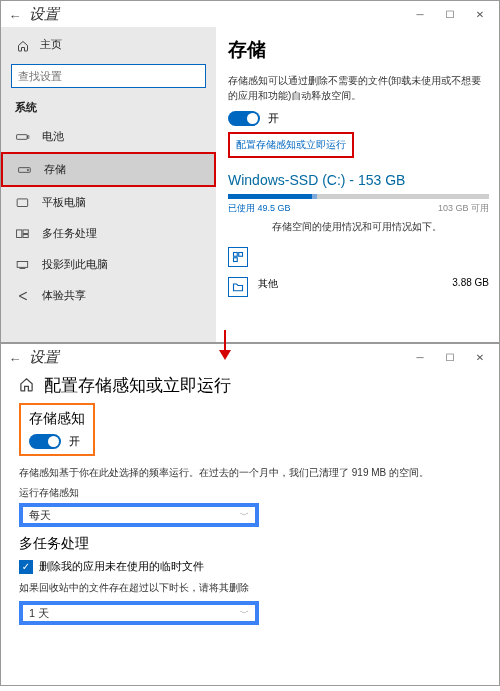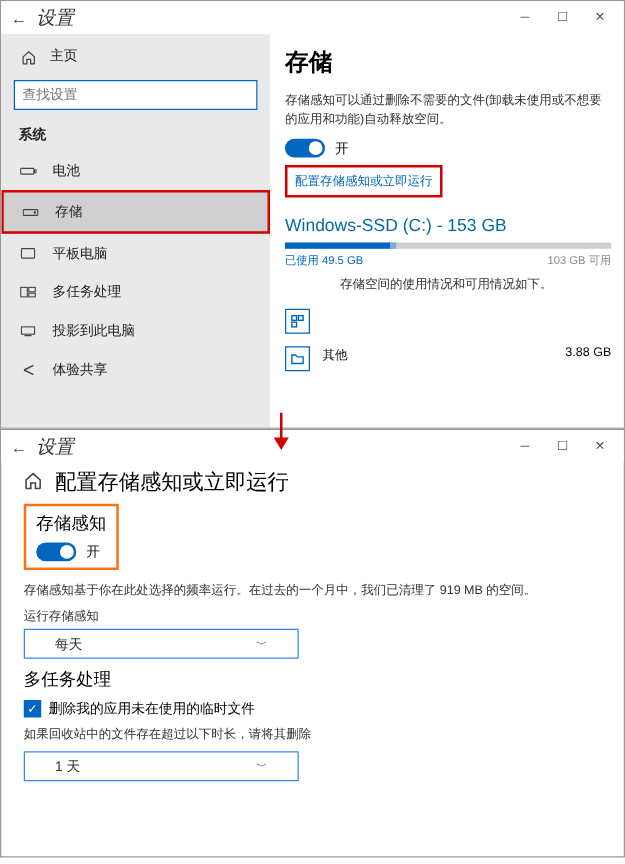--- a/index.html
+++ b/index.html
@@ -37,21 +37,21 @@
   .drive-meta { display:flex; justify-content:space-between; font-size:9px; color:#0067c0; margin-bottom:5px;}
   .drive-meta .free { color:#888; }
   .drive-note { font-size:10px; color:#333; margin-bottom:8px;margin-left:44px;}
   .cat-row { display:flex; align-items:flex-start; gap:10px; padding:5px 0;}
   .cat-icon { width:20px; height:20px; border:1px solid #0067c0; display:flex; align-items:center; justify-content:center; color:#0067c0; font-size:10px; flex-shrink:0;}
   .cat-body { flex:1;}
   .cat-top { display:flex; justify-content:space-between; font-size:10px;}
   .cat-sub { font-size:9px; color:#888; margin-top:1px;}
   .arrow-svg { position:absolute; left:210px; top:330px; z-index:10;}
   h2.sect { font-size:14px; font-weight:400; margin:8px 0 6px 0;}
-  .select-box { border:1px solid #3b82f6; height:24px; width:220px; display:flex; align-items:center; justify-content:space-between; padding:0 24px; font-size:11px; color:#333; margin-bottom:8px;}
+  .select-box { border:4px solid #3b82f6; height:24px; width:240px; display:flex; align-items:center; justify-content:space-between; padding:0 6px; font-size:11px; color:#333; margin-bottom:8px;}
   .chev { font-size:9px; color:#555;}
   .chk-row { display:flex; align-items:center; gap:6px; margin:6px 0;}
   .chk { width:14px; height:14px; background:#0067c0; color:#fff; display:flex; align-items:center; justify-content:center; font-size:10px;}
   .full-content { padding: 4px 18px 0 18px; }
   .hdr-row { display:flex; align-items:center; gap:10px; margin-bottom:6px;}
   .hdr-home { font-size:14px; color:#444;}
   h1.cfg-title { font-size:17px; font-weight:400;}
   .redbox-block { border:2px solid #f97316; padding:5px 8px; display:inline-block; margin-bottom:4px;}
   .note { font-size:10px; color:#333; line-height:1.5; margin:5px 0 6px 0;}
   .small-label { font-size:10px; color:#333; margin-bottom:3px;}

